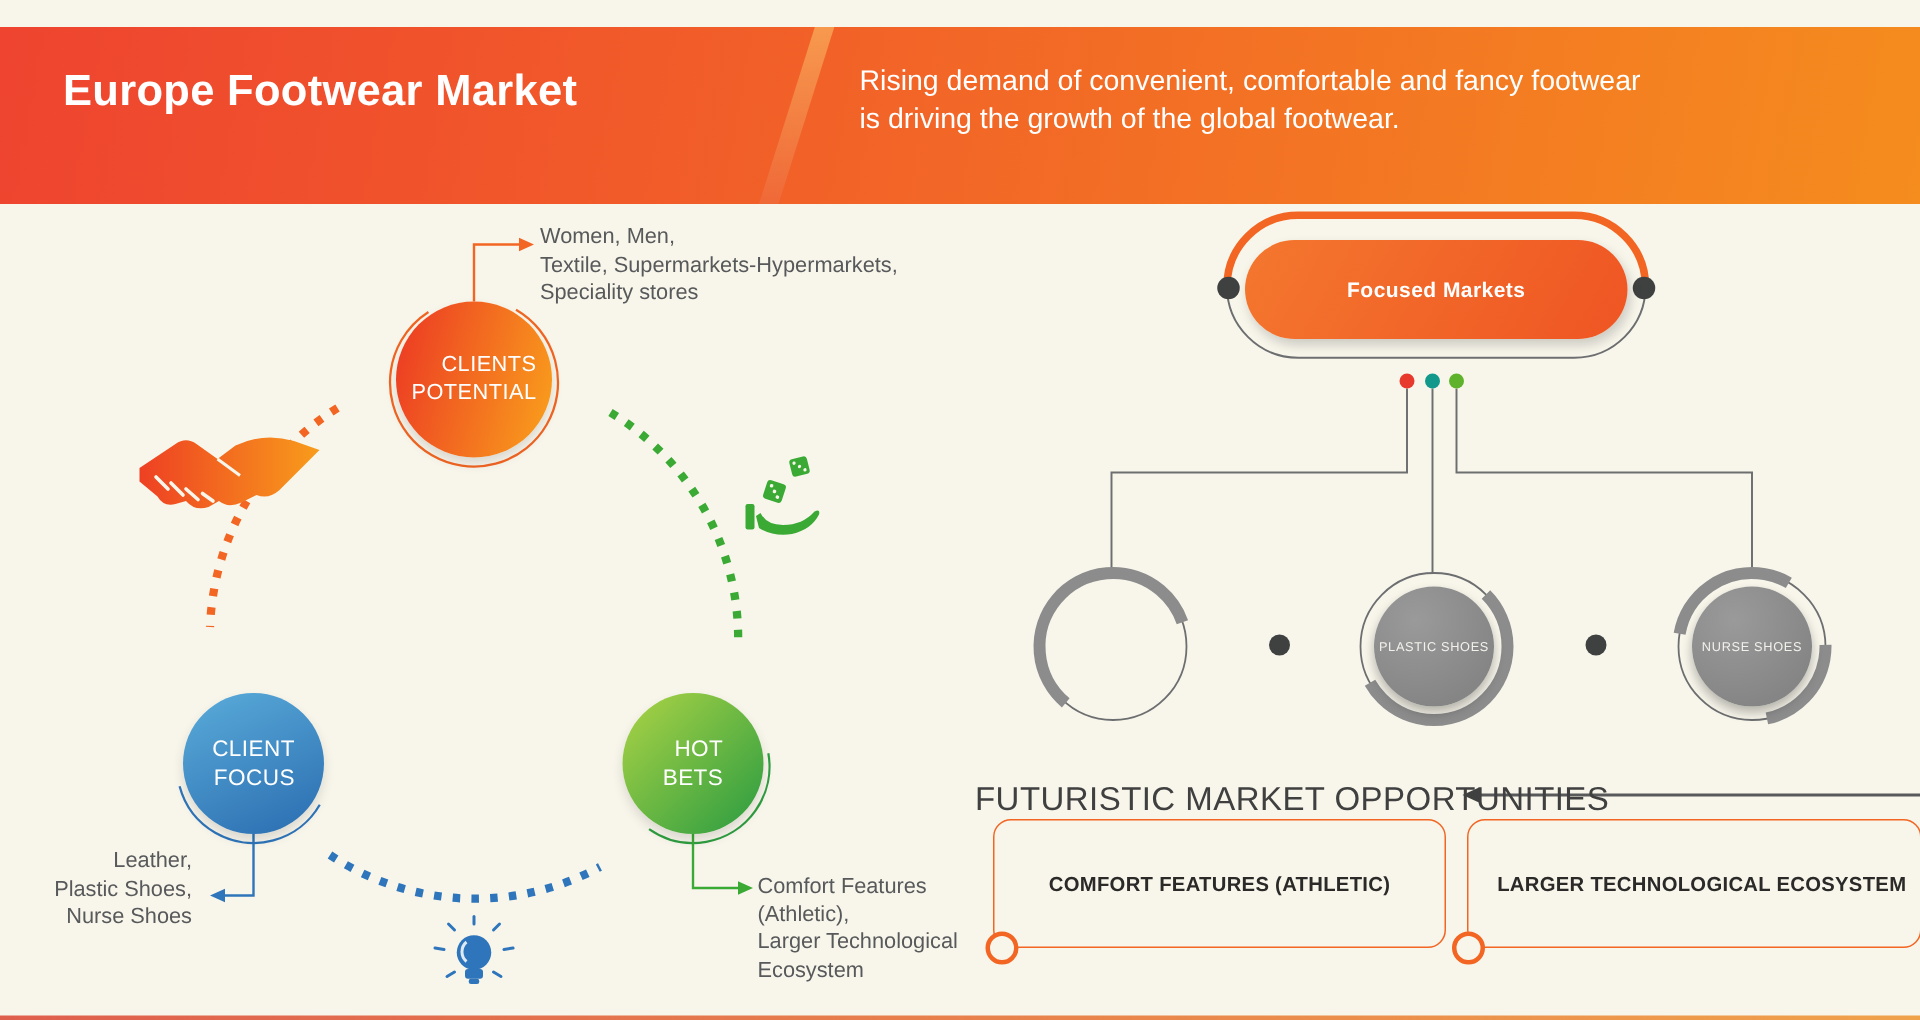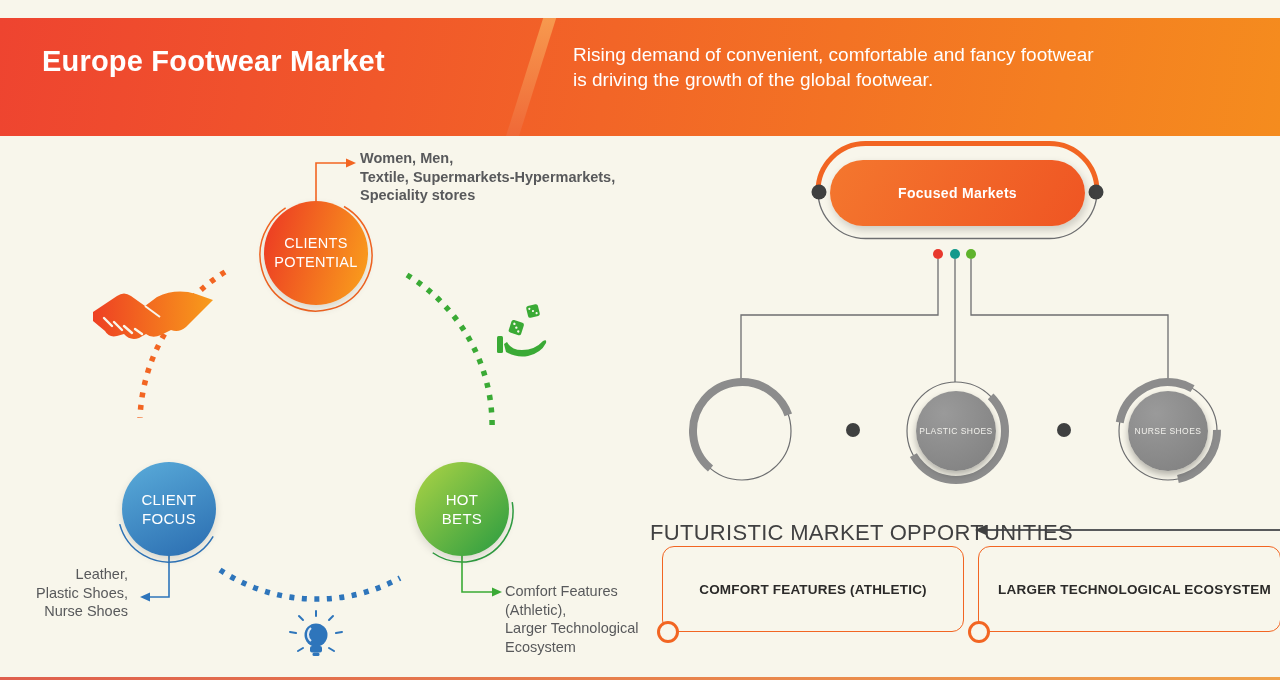--- a/index.html
+++ b/index.html
@@ -11,30 +11,30 @@
   .header { position:absolute; left:0; top:0; width:1280px; height:118px;
             background:linear-gradient(100deg,#ee4430 0%, #f1582a 30%, #f58c1e 100%);margin-top:18px; }
   .header-stripe { position:absolute; left:506px; top:0; width:13px; height:118px;
             background:linear-gradient(180deg,#f8a355,#ef6a3a); transform:skewX(-17.5deg); transform-origin:bottom left; opacity:.85; }
   .header-title { position:absolute; left:42px; top:27px; color:#ffffff; font-size:29px; font-weight:700; letter-spacing:.2px; }
   .header-subtitle { position:absolute; left:573px; top:24px; color:#ffffff; font-size:19px; line-height:25px; white-space:pre-line; }
   svg.overlay { position:absolute; left:0; top:0; width:1280px; height:680px; pointer-events:none; }
 
   
   .node { position:absolute; border-radius:50%; display:flex; align-items:center; justify-content:center;
-          color:#fff; text-align:center; white-space:pre-line; font-size:15px; line-height:19px; letter-spacing:.3px;
+          color:#fff; text-align:right; white-space:pre-line; font-size:15px; line-height:19px; letter-spacing:.3px;
           box-shadow:0 4px 8px rgba(0,0,0,.12); }
   .node-cp { left:264px; top:201px; width:104px; height:104px;
              background:linear-gradient(105deg,#ed4123 10%, #f99d1c 95%); font-size:14.5px; }
   .node-cf { left:122px; top:462px; width:94px; height:94px;
              background:linear-gradient(155deg,#58a9d8 5%, #2c6fb2 95%); }
   .node-hb { left:415px; top:462px; width:94px; height:94px;
              background:linear-gradient(135deg,#a7d145 5%, #2f9e41 95%); }
   .note { position:absolute; color:#58595b; font-size:14.5px; line-height:18.5px; white-space:pre-line; }
-  .note-cp { left:360px; top:149px;font-weight:bold; }
+  .note-cp { left:360px; top:149px; }
   .note-cf { left:28px; top:565px; width:100px; text-align:right; }
   .note-hb { left:505px; top:582px; }
 
   
   .fm-pill { position:absolute; left:830px; top:160px; width:255px; height:66px; border-radius:33px;
              background:linear-gradient(120deg,#f4772e,#ef5523); display:flex; align-items:center; justify-content:center;
              color:#fff; font-size:14px; font-weight:700; letter-spacing:.3px; box-shadow:2px 4px 8px rgba(0,0,0,.18); }
   .gray-node { position:absolute; width:80px; height:80px; border-radius:50%;
                background:radial-gradient(circle at 35% 28%, #9a9a9a, #858585 75%);
                box-shadow:0 4px 7px rgba(0,0,0,.28);

